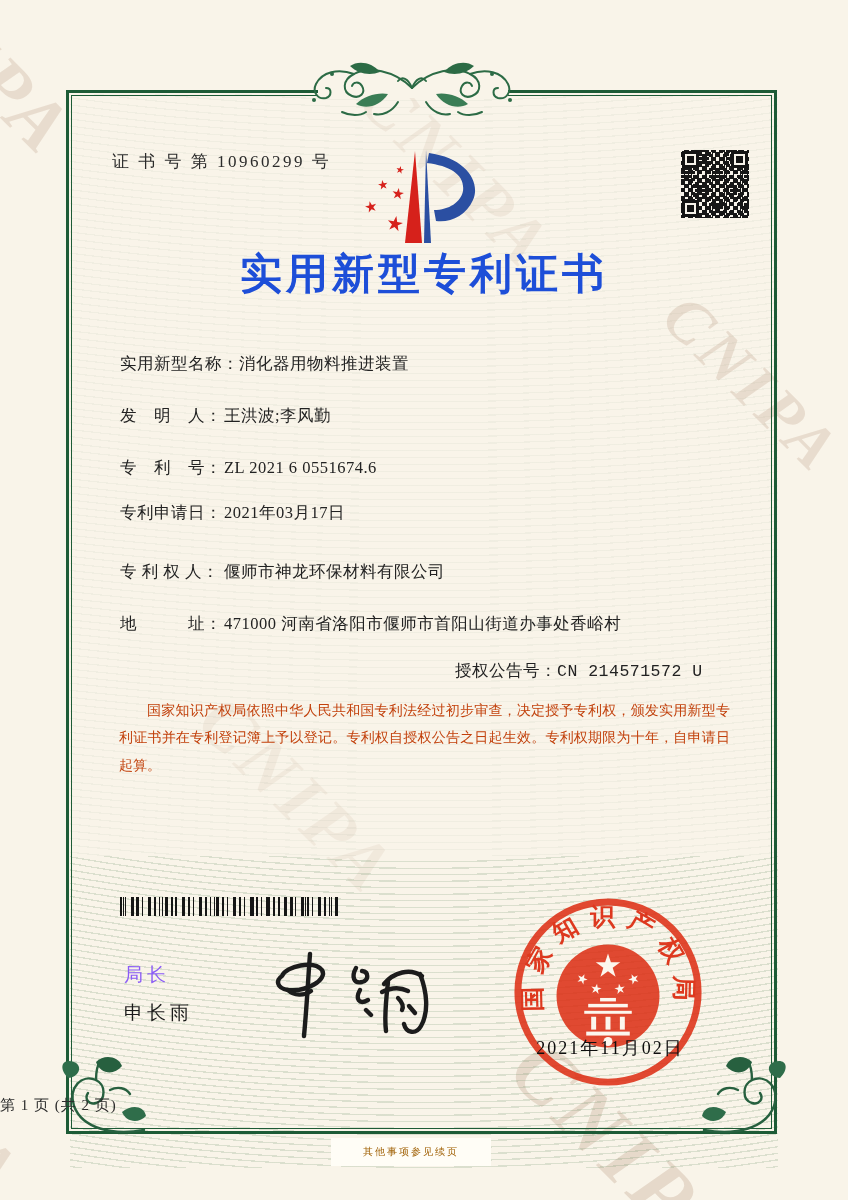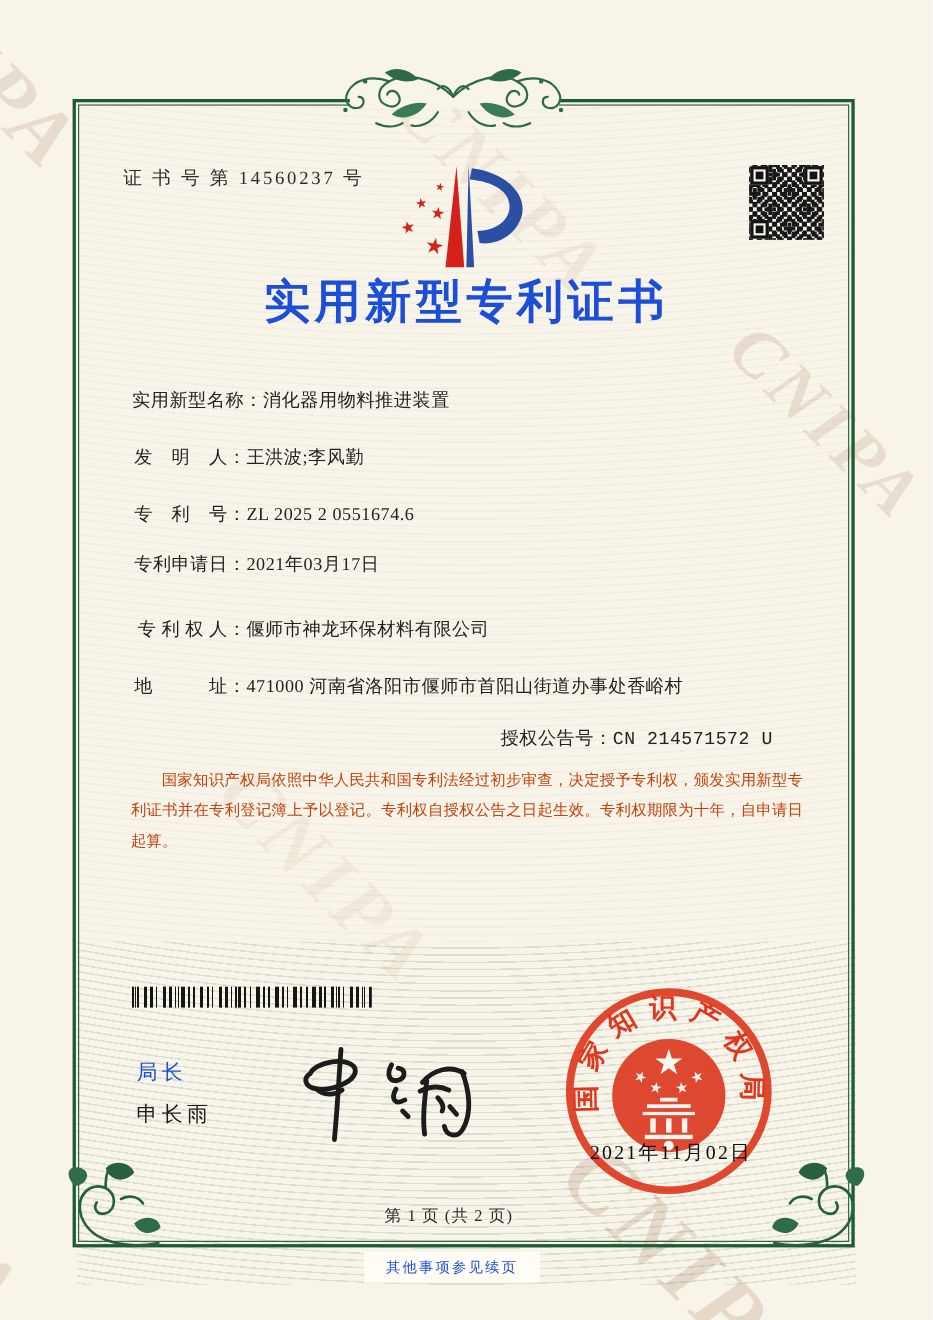--- a/index.html
+++ b/index.html
@@ -32,43 +32,43 @@
       repeating-conic-gradient(#171717 0 25%, rgba(0,0,0,0) 0 50%) 0px 0px/7px 7px,
       repeating-conic-gradient(#171717 0 25%, rgba(0,0,0,0) 0 50%) 3px 2px/9px 9px,
       #f7f3ea;}
   .qr .f{position:absolute;width:17px;height:17px;border:3px solid #141414;background:#f7f3ea;box-sizing:border-box;}
   .qr .f::after{content:"";position:absolute;inset:2px;background:#141414;}
   .qr .f.tl{left:1px;top:1px}.qr .f.tr{right:1px;top:1px}.qr .f.bl{left:1px;bottom:1px}
   .title{position:absolute;left:0;width:848px;top:246px;text-align:center;font-size:42px;
          font-weight:700;letter-spacing:4px;color:#1d4ed8;z-index:3;}
   
   .rows{position:absolute;left:120px;top:0;width:620px;z-index:3;font-size:16.5px;letter-spacing:.5px;color:#222;}
-  .row{position:absolute;left:0;white-space:nowrap;text-align:right;}
+  .row{position:absolute;left:0;white-space:nowrap;}
   .lbl{display:inline-block;min-width:104px;}
   .pair2{position:absolute;left:335px;top:0;font-family:Liberation Mono, monospace;}
   
   .body-text{position:absolute;left:119px;top:697px;width:611px;z-index:3;
              font-size:14px;line-height:27.4px;color:#c2410c;text-align:justify;}
   .body-text p{margin:0;text-indent:2em;}
   
   .barcode{position:absolute;left:120px;top:897px;width:218px;height:19px;z-index:3;background:
     repeating-linear-gradient(90deg,#161616 0 2px,rgba(0,0,0,0) 2px 5px,#161616 5px 6px,rgba(0,0,0,0) 6px 11px,#161616 11px 14px,rgba(0,0,0,0) 14px 17px),
     repeating-linear-gradient(90deg,rgba(0,0,0,0) 0 3px,#161616 3px 4px,rgba(0,0,0,0) 4px 13px);}
   .sig-title{position:absolute;left:124px;top:962px;font-family:Liberation Sans, sans-serif;
-             font-size:19px;letter-spacing:4px;color:#1d4ed8;z-index:3;}
+             font-size:19px;letter-spacing:4px;color:#8b5cf6;z-index:3;}
   .sig-name{position:absolute;left:124px;top:1000px;font-family:"Liberation Sans","DejaVu Sans",sans-serif;
             font-size:19px;letter-spacing:4px;color:#1a1a1a;z-index:3;}
   .sig-hand{position:absolute;left:248px;top:946px;z-index:4;}
   .seal{position:absolute;left:509px;top:893px;z-index:4;opacity:.95;}
   .seal-date{position:absolute;left:520px;top:1036px;width:180px;text-align:center;
              font-size:18px;letter-spacing:2px;color:#0e0e0e;z-index:5;}
-  .page-num{position:absolute;left:0;top:1096px;width:816px;text-align:center;
+  .page-num{position:absolute;left:0;top:1096px;width:816px;text-align:left;
             font-size:15px;letter-spacing:1px;color:#2c2c2c;z-index:3;}
   .note{position:absolute;left:331px;top:1138px;width:160px;height:28px;line-height:28px;
-        text-align:center;background:#fffdf6;font-size:13px;letter-spacing:2px;color:#1d4ed8;z-index:3;}
+        text-align:center;background:#fffdf6;font-size:10px;letter-spacing:2px;color:#a16207;z-index:3;}
 </style>
 </head>
 <body>
 
 <div class="page">
 
   <span class="wm" style="left:-90px;top:-70px;font-size:76px">CNIPA</span>
   <span class="wm" style="left:400px;top:60px;font-size:70px;opacity:.14">CNIPA</span>
   <span class="wm" style="left:700px;top:280px;font-size:64px">CNIPA</span>
   <span class="wm" style="left:-150px;top:480px;font-size:64px">CNIPA</span>
@@ -113,21 +113,21 @@
     <g transform="translate(100,0) scale(-1,1)" fill="none" stroke="#27603f" stroke-width="2.4" stroke-linecap="round">
       <path d="M92,74 C60,80 30,72 22,50 C16,31 30,18 44,24 C54,29 54,44 44,47 C37,49 32,43 36,37"></path>
       <path d="M44,24 C44,14 45,9 49,4"></path>
       <path d="M44,6 C52,-2 66,0 70,10 C62,20 48,18 44,6 Z" fill="#27603f" stroke="none"></path>
       <path d="M16,22 C6,12 10,2 22,6 C32,10 26,22 16,22 Z" fill="#2f6d4a" stroke="none"></path>
       <path d="M70,56 C80,48 92,50 94,60 C86,68 74,66 70,56 Z" fill="#2f6d4a" stroke="none"></path>
       <path d="M58,34 C66,30 74,32 78,38"></path>
     </g>
   </svg>
 
-  <div class="cert-no">证 书 号 第 14560237 号</div>
+  <div class="cert-no">证 书 号 第 10960299 号</div>
 
   <svg class="logo" width="135" height="112" viewBox="0 0 135 112">
     <defs>
       <polygon id="star5" points="0,-1 0.2245,-0.309 0.951,-0.309 0.3633,0.118 0.5878,0.809 0,0.382 -0.5878,0.809 -0.3633,0.118 -0.951,-0.309 -0.2245,-0.309"></polygon>
     </defs>
     <polygon points="70,11 77,103 60,103" fill="#d6211b"></polygon>
     <polygon points="81,10 86,103 79,103" fill="#2b4fa2"></polygon>
     <path d="M84,13 C121,18 136,42 128,60 C121,76 105,83 91,81 L89,70 C104,70 116,62 118,51 C120,35 106,26 82,23 Z" fill="#2b4fa2"></path>
     <use href="#star5" transform="translate(55 30) scale(4) rotate(12)" fill="#d6211b"></use>
     <use href="#star5" transform="translate(38 45) scale(5) rotate(-10)" fill="#d6211b"></use>
@@ -145,21 +145,21 @@
   <div class="title">实用新型专利证书</div>
 
   <div class="rows">
     <div class="row" style="top:353px">
       <span class="lbl">实用新型名称：</span><span class="val">消化器用物料推进装置</span>
     </div>
     <div class="row" style="top:405px">
       <span class="lbl">发　明　人：</span><span class="val">王洪波;李风勤</span>
     </div>
     <div class="row" style="top:457px">
-      <span class="lbl">专　利　号：</span><span class="val">ZL 2025 2 0551674.6</span>
+      <span class="lbl">专　利　号：</span><span class="val">ZL 2021 6 0551674.6</span>
     </div>
     <div class="row" style="top:502px">
       <span class="lbl">专利申请日：</span><span class="val">2021年03月17日</span>
     </div>
     <div class="row" style="top:561px">
       <span class="lbl">专 利 权 人：</span><span class="val">偃师市神龙环保材料有限公司</span>
     </div>
     <div class="row" style="top:613px">
       <span class="lbl">地　　　址：</span><span class="val">471000 河南省洛阳市偃师市首阳山街道办事处香峪村</span>
     </div>

